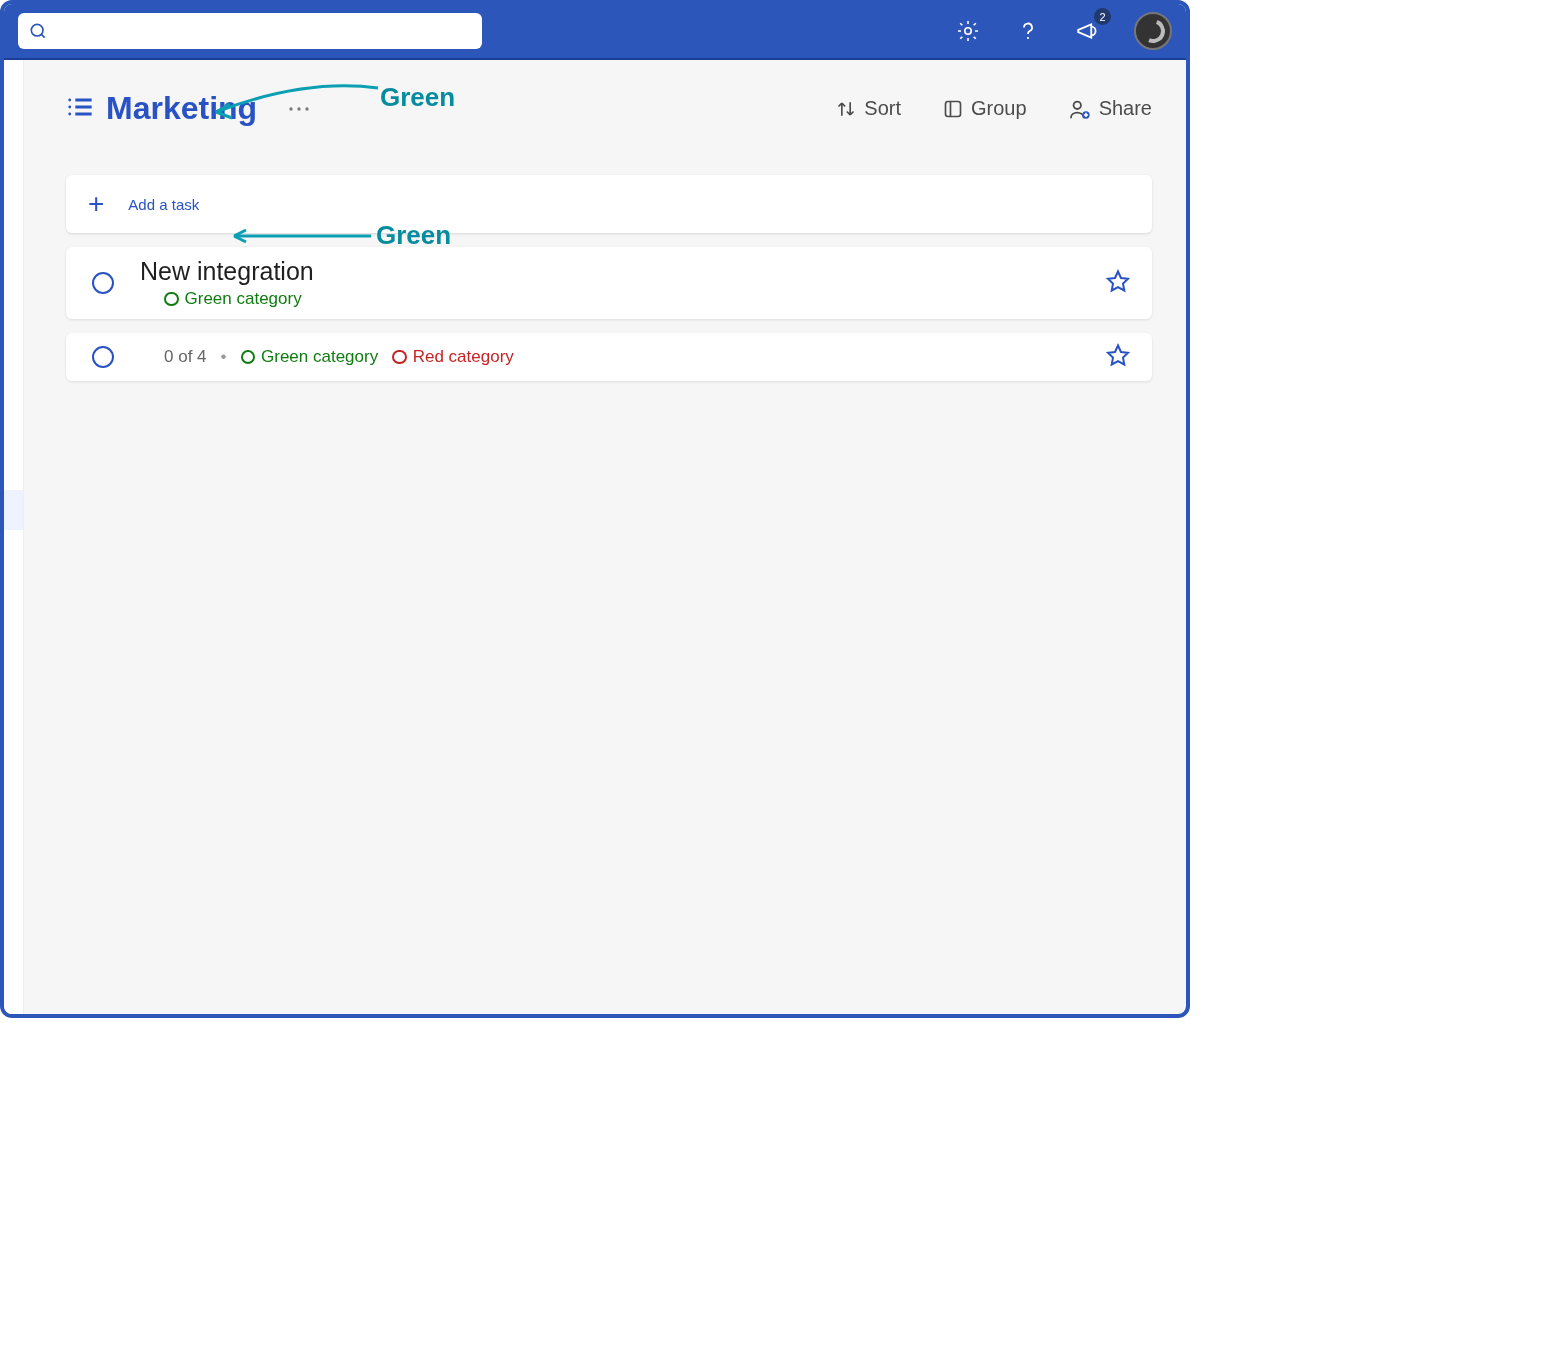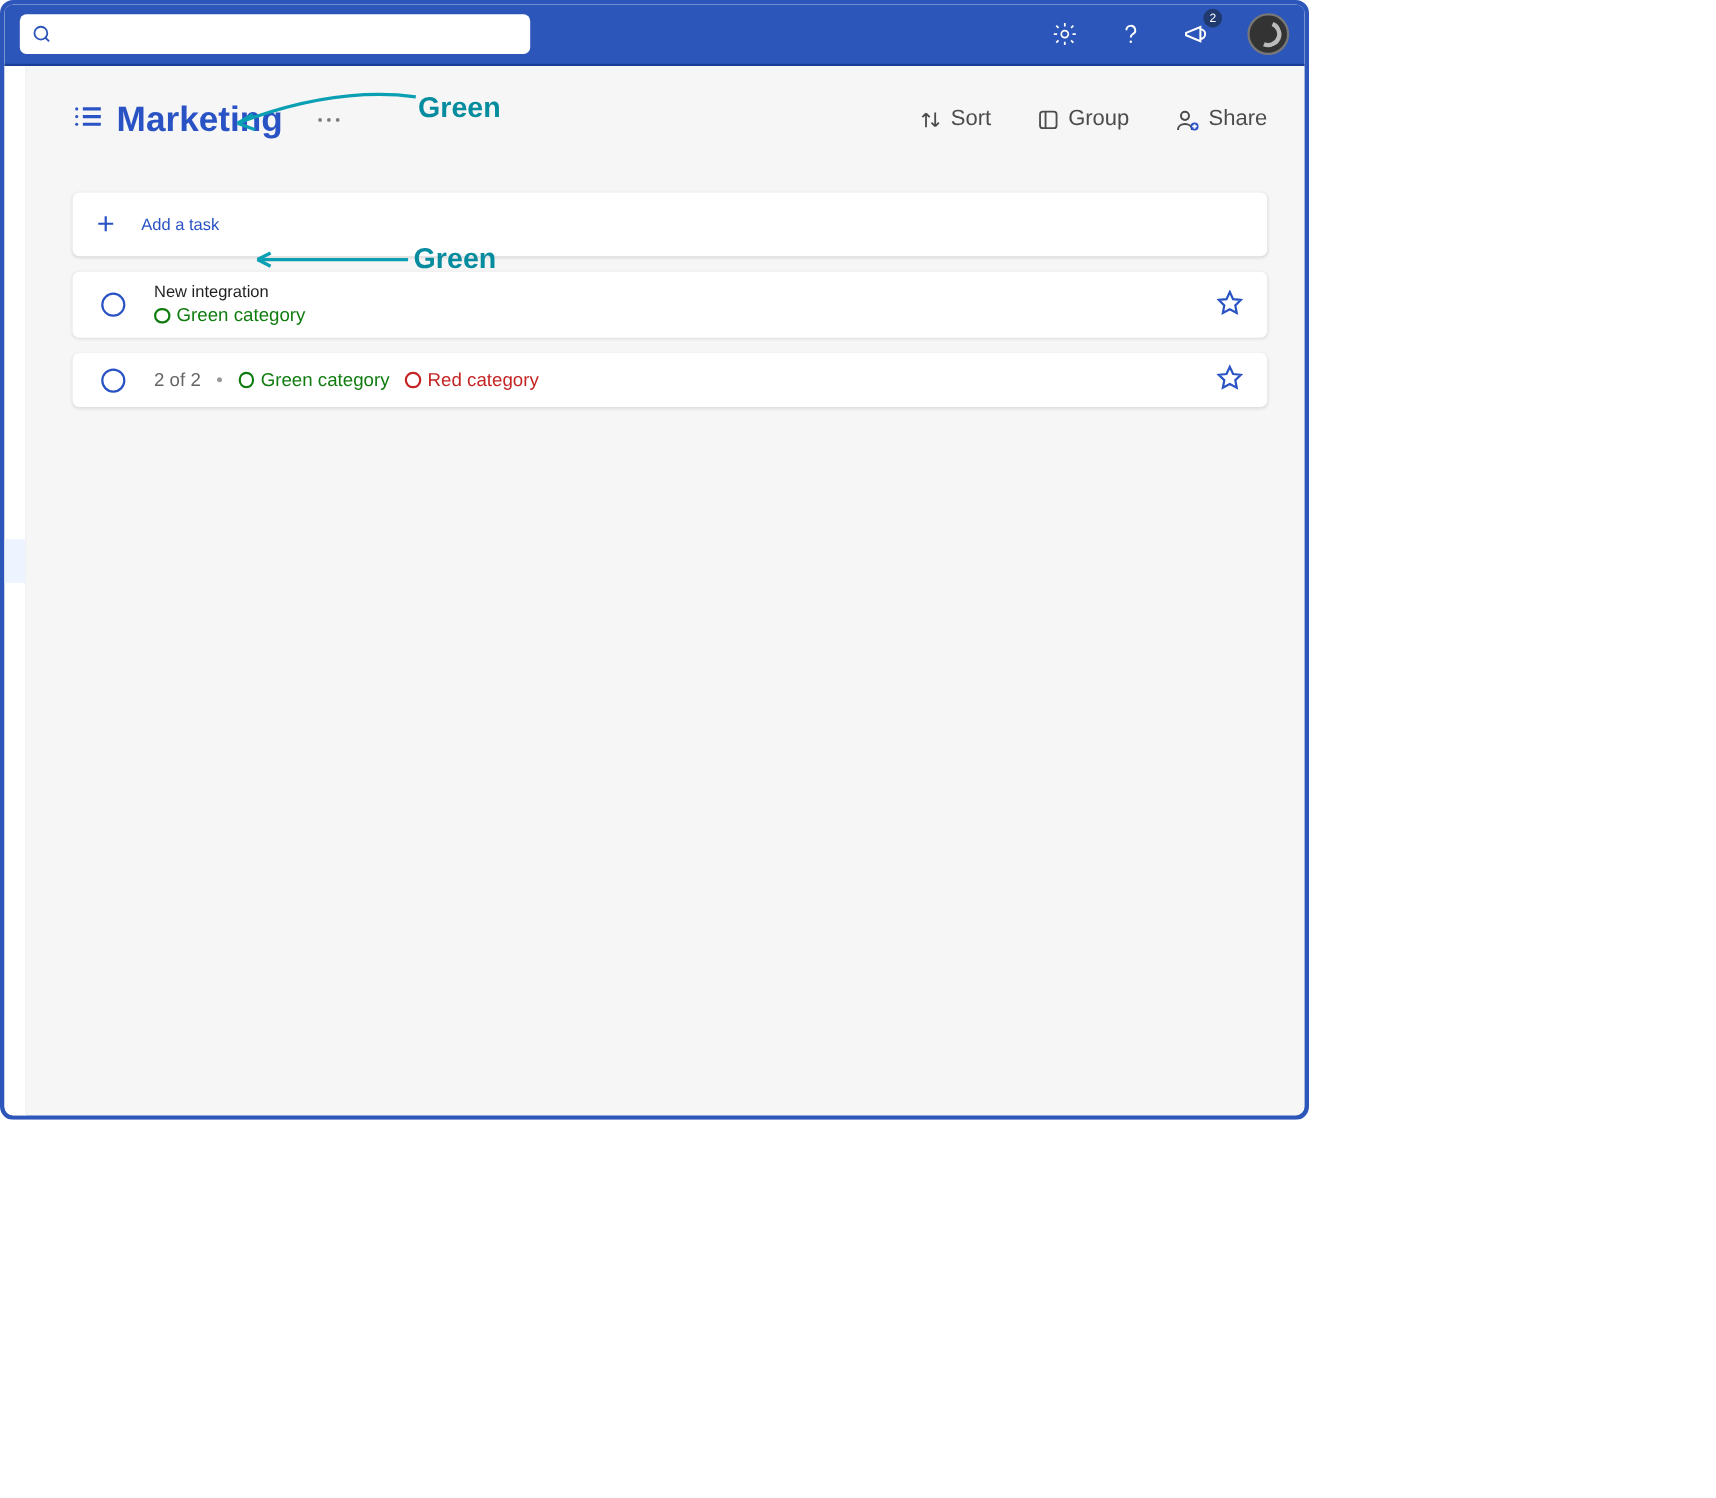--- a/index.html
+++ b/index.html
@@ -93,22 +93,22 @@
     margin-top:14px;
     background:#fff; border-radius:6px;
     box-shadow:0 1px 3px rgba(0,0,0,0.10);
     padding:10px 22px 10px 26px;
     display:flex; align-items:center; gap:26px; cursor:pointer;
   }
   .check {
     width:22px; height:22px; border:2.5px solid #2953c4; border-radius:50%; flex:0 0 auto;
   }
   .task-body { flex:1; display:flex; flex-direction:column; gap:3px; }
-  .task-title { font-size:15px; color:#1f1f1f; }
-  .task-meta  { display:flex; align-items:flex-start; gap:14px; font-size:17px; }
+  .task-title { font-size:25px; color:#1f1f1f; }
+  .task-meta  { display:flex; align-items:flex-start; gap:14px; font-size:17px;margin-left:24px; }
   .meta-sub { color:#666; }
   .dot-sep { color:#999; }
   .cat { display:flex; align-items:center; gap:6px; }
   .cat .ring { width:14.5px; height:14.5px; border:2.5px solid; border-radius:50%; }
   .cat.green { color:#107c10; } .cat.green .ring{ border-color:#107c10; }
   .cat.red   { color:#c52424; } .cat.red   .ring{ border-color:#c52424; }
   .star { color:#2953c4; cursor:pointer; }
 
 </style>
 </head>
@@ -237,21 +237,21 @@
     <span class="star">
       <svg width="24" height="24" viewBox="0 0 24 24" fill="none" stroke="#2953c4" stroke-width="2">
                 <polygon points="12 2.5 15 9 22 9.7 17 14.6 18.3 21.5 12 18.1 5.7 21.5 7 14.6 2 9.7 9 9 12 2.5"></polygon>
               </svg>
     </span>
           </div>
           <div class="task">
     <span class="check"></span>
     <div class="task-body">
       <div class="task-meta">
-                <span class="meta-sub">2 of 2</span>
+                <span class="meta-sub">0 of 4</span>
                 <span class="dot-sep">•</span>
                 <span class="cat green">
                   <span class="ring"></span>
                   <span>Green category</span>
                 </span>
                 <span class="cat red">
                   <span class="ring"></span>
                   <span>Red category</span>
                 </span>
               </div>

